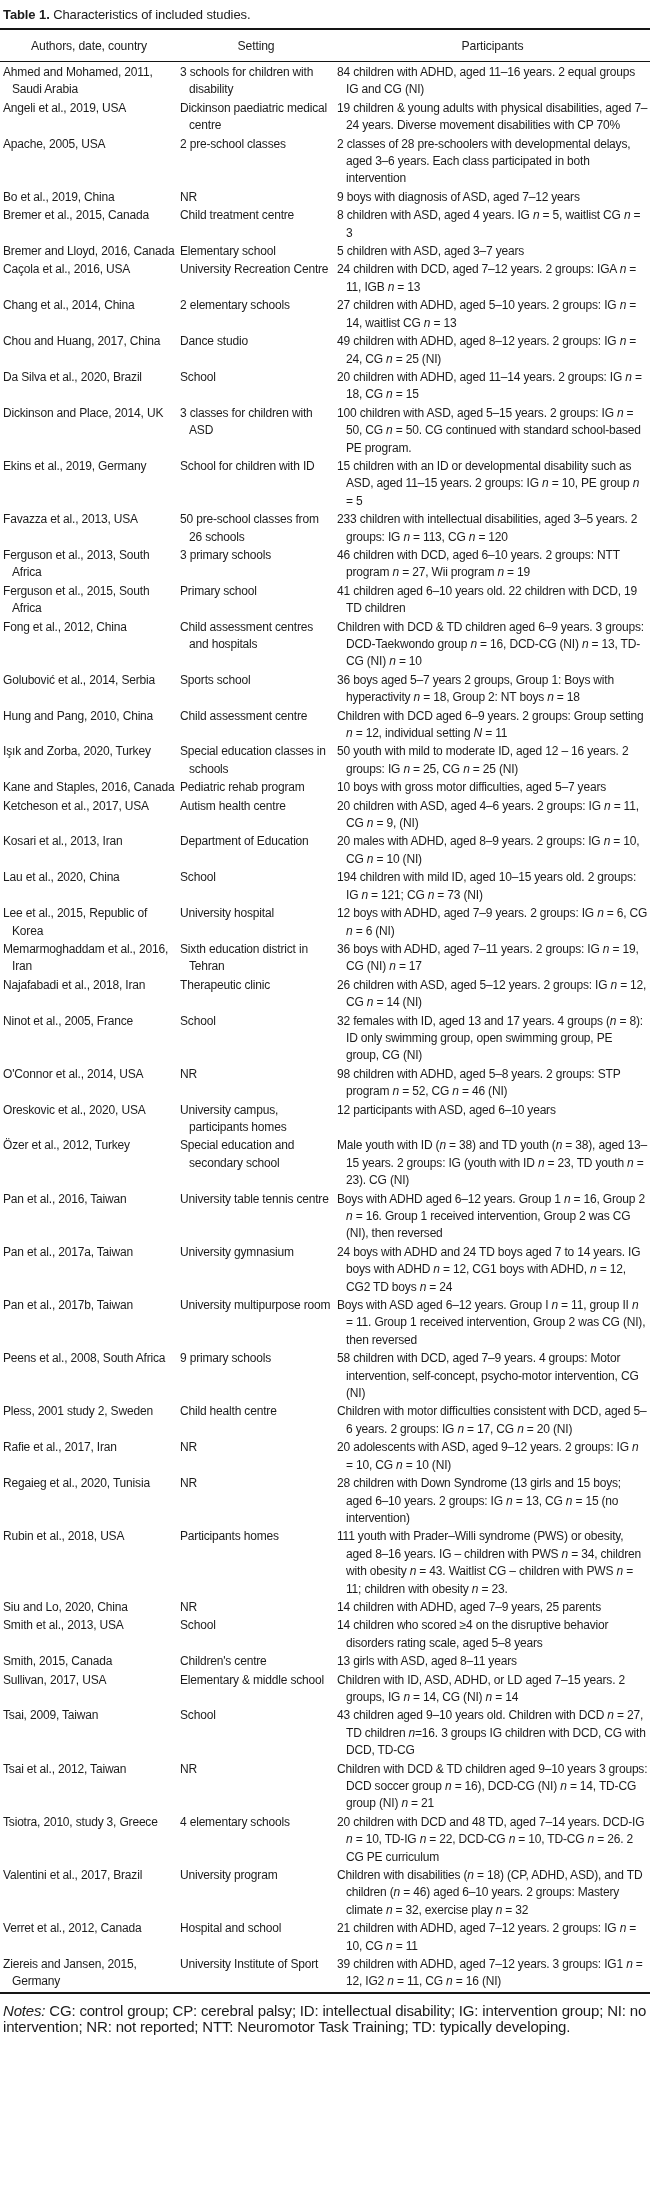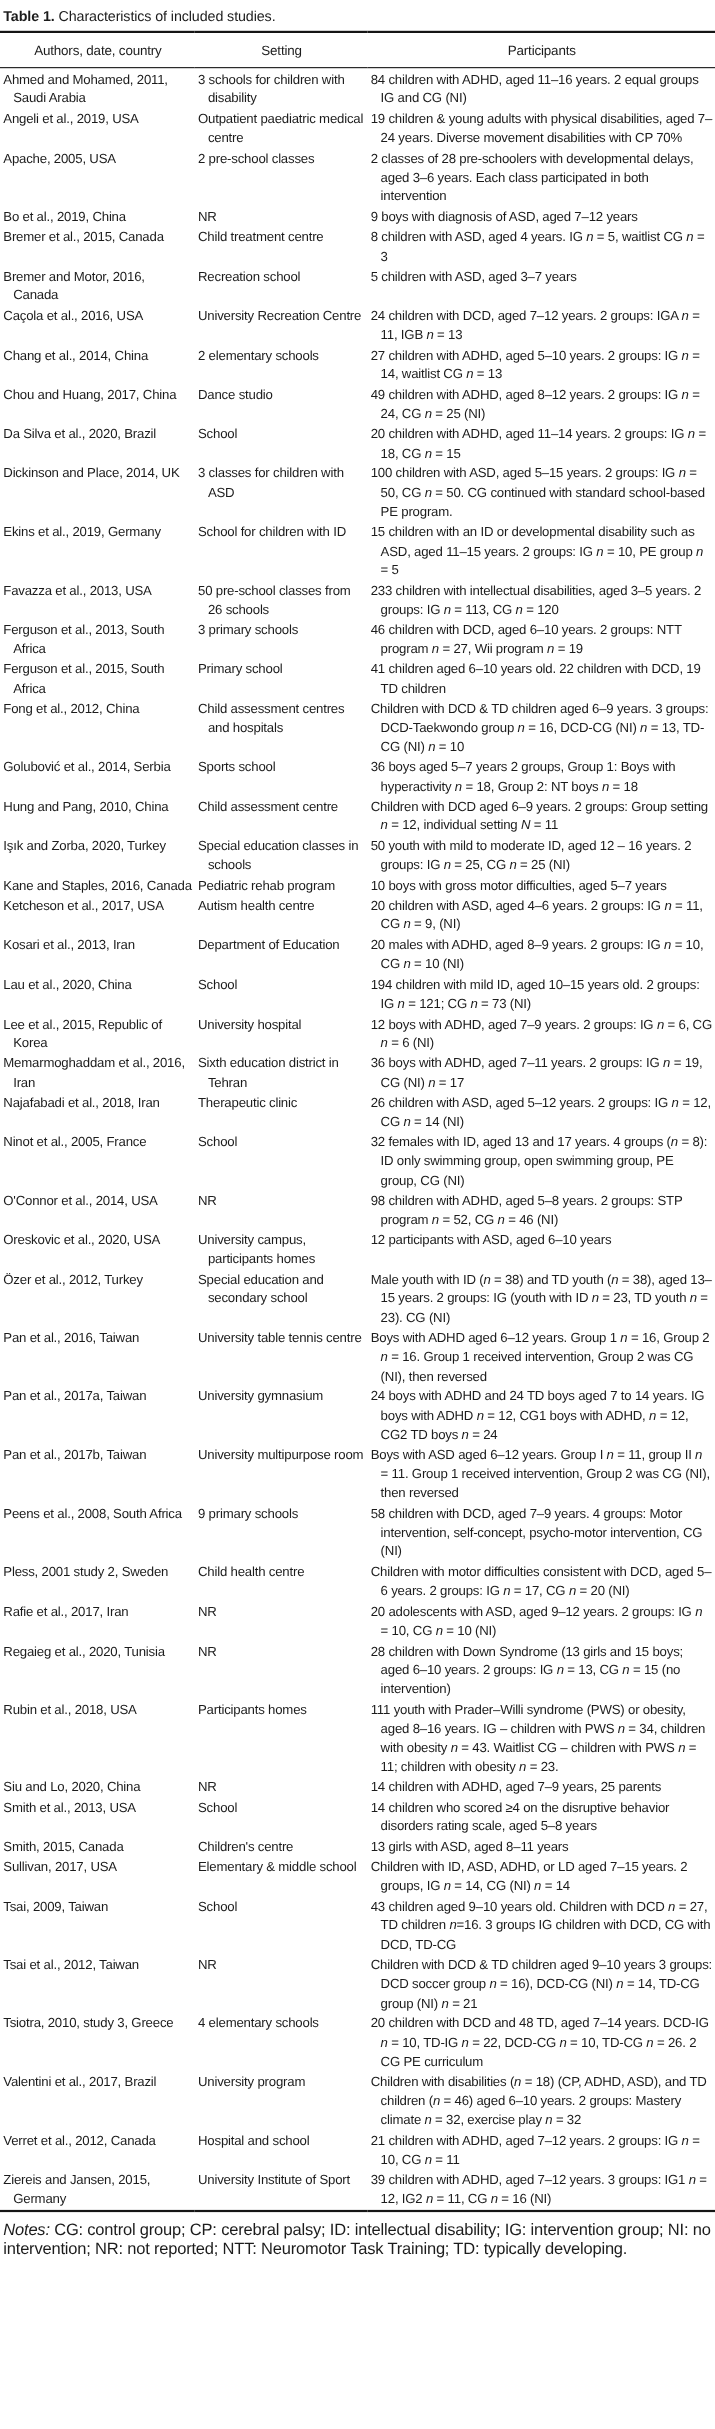--- a/index.html
+++ b/index.html
@@ -79,21 +79,21 @@
     </thead>
     <tbody>
     <tr>
       <td>Ahmed and Mohamed, 2011, Saudi Arabia</td>
       <td>3 schools for children with disability</td>
       <td>84 children with ADHD, aged 11–16 years. 2 equal groups IG and CG (NI)</td>
     </tr>
 
     <tr>
       <td>Angeli et al., 2019, USA</td>
-      <td>Outpatient paediatric medical centre</td>
+      <td>Dickinson paediatric medical centre</td>
       <td>19 children &amp; young adults with physical disabilities, aged 7–24 years. Diverse movement disabilities with CP 70%</td>
     </tr>
 
     <tr>
       <td>Apache, 2005, USA</td>
       <td>2 pre-school classes</td>
       <td>2 classes of 28 pre-schoolers with developmental delays, aged 3–6 years. Each class participated in both intervention</td>
     </tr>
 
     <tr>
@@ -102,22 +102,22 @@
       <td>9 boys with diagnosis of ASD, aged 7–12 years</td>
     </tr>
 
     <tr>
       <td>Bremer et al., 2015, Canada</td>
       <td>Child treatment centre</td>
       <td>8 children with ASD, aged 4 years. IG <i>n</i> = 5, waitlist CG <i>n</i> = 3</td>
     </tr>
 
     <tr>
-      <td>Bremer and Motor, 2016, Canada</td>
-      <td>Recreation school</td>
+      <td>Bremer and Lloyd, 2016, Canada</td>
+      <td>Elementary school</td>
       <td>5 children with ASD, aged 3–7 years</td>
     </tr>
 
     <tr>
       <td>Caçola et al., 2016, USA</td>
       <td>University Recreation Centre</td>
       <td>24 children with DCD, aged 7–12 years. 2 groups: IGA <i>n</i> = 11, IGB <i>n</i> = 13</td>
     </tr>
 
     <tr>

